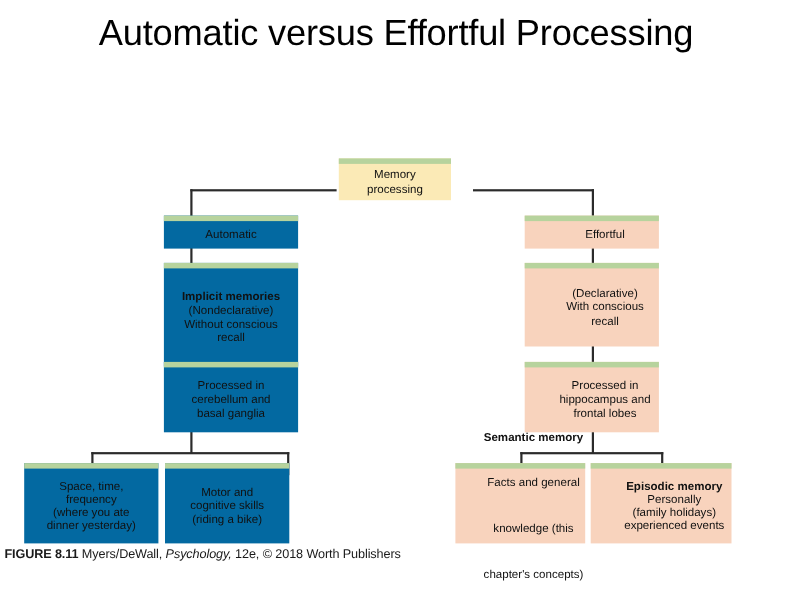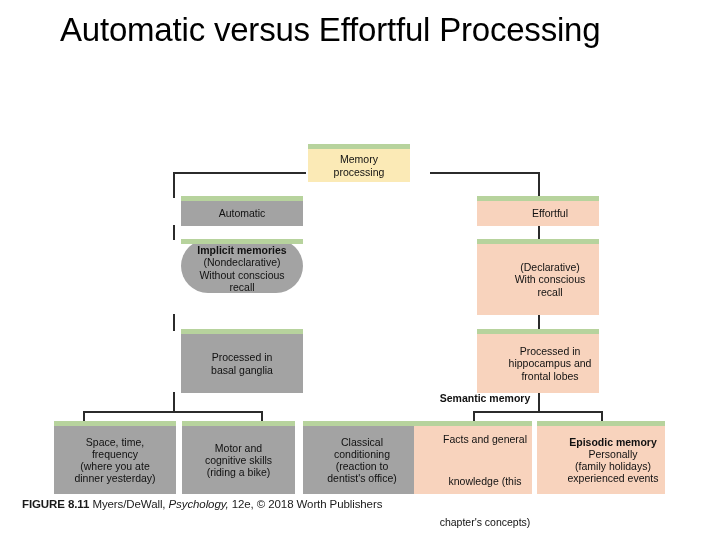--- a/index.html
+++ b/index.html
@@ -15,21 +15,21 @@
     font-family: "Liberation Sans", sans-serif;
     color: #000000;
   }
 
   
   #slide-title {
     position: absolute;
     left: 60px;
     top: 8px;
     width: 600px;
-    text-align: left;
+    text-align: center;
     font-size: 33px;
     line-height: 1.32;
     font-weight: 400;
     color: #000000;
     letter-spacing: -0.2px;
   }
 
   
   #figure {
     position: absolute;
@@ -61,36 +61,36 @@
     height: 5px;
   }
   .node .txt {
     position: relative;
     padding: 0 4px;
     width: 100%;
   }
   .node b { font-weight: bold; }
 
   .fill-cream { background: #fbeab6; }
-  .fill-blue  { background: #a3a3a3; margin-left: 32px; }
+  .fill-blue  { background: #0369a1; }
   .fill-peach { background: #f8d3bd; padding-left: 24px; }
   .cap-green  { background: #b7d39d; }
 
   
   .line {
     position: absolute;
     background: #2b2b2b;
   }
   .line.v { width: 2px; }
   .line.h { height: 2px; }
 
   
   #fig-caption {
     position: absolute;
-    left: 22px;
+    left: 4px;
     top: 498px;
     font-size: 11.5px;
     font-weight: bold;
     color: #1a1a1a;
     letter-spacing: -0.1px;
     white-space: nowrap;
   }
   #fig-caption .normal { font-weight: normal; }
   #fig-caption .ital { font-style: italic; font-weight: normal; }
 </style>
@@ -127,56 +127,50 @@
     <span class="cap cap-green"></span>
     <span class="txt">Memory</span>
     <span class="txt">processing</span>
   </div>
 
   <div class="node fill-blue" style="left:149px; top:66px; width:122px; height:30px;">
     <span class="cap cap-green"></span>
     <span class="txt">Automatic</span>
   </div>
 
-  <div class="node fill-blue" style="left:149px; top:109px; width:122px; height:54px;border-radius:32px;">
+  <div class="node fill-blue" style="left:149px; top:109px; width:122px; height:94px;">
     <span class="cap cap-green"></span>
     <span class="txt"><b>Implicit memories</b></span>
     <span class="txt">(Nondeclarative)</span>
     <span class="txt">Without conscious</span>
     <span class="txt">recall</span>
   </div>
 
   <div class="node fill-blue" style="left:149px; top:199px; width:122px; height:64px;">
     <span class="cap cap-green"></span>
     <span class="txt">Processed in</span>
+    <span class="txt">cerebellum and</span>
     <span class="txt">basal ganglia</span>
   </div>
 
   <div class="node fill-blue" style="left:22px; top:291px; width:122px; height:73px;">
     <span class="cap cap-green"></span>
     <span class="txt">Space, time,</span>
     <span class="txt">frequency</span>
     <span class="txt">(where you ate</span>
     <span class="txt">dinner yesterday)</span>
   </div>
 
   <div class="node fill-blue" style="left:150px; top:291px; width:113px; height:73px;">
     <span class="cap cap-green"></span>
     <span class="txt">Motor and</span>
     <span class="txt">cognitive skills</span>
     <span class="txt">(riding a bike)</span>
   </div>
 
-  <div class="node fill-blue" style="left:271px; top:291px; width:118px; height:73px;">
-    <span class="cap cap-green"></span>
-    <span class="txt">Classical</span>
-    <span class="txt">conditioning</span>
-    <span class="txt">(reaction to</span>
-    <span class="txt">dentist's office)</span>
-  </div>
 
   <div class="node fill-peach" style="left:477px; top:66px; width:122px; height:30px;">
     <span class="cap cap-green"></span>
     <span class="txt">Effortful</span>
   </div>
 
   <div class="node fill-peach" style="left:477px; top:109px; width:122px; height:76px;">
     <span class="cap cap-green"></span>
     <span class="txt">(Declarative)</span>
     <span class="txt">With conscious</span>

